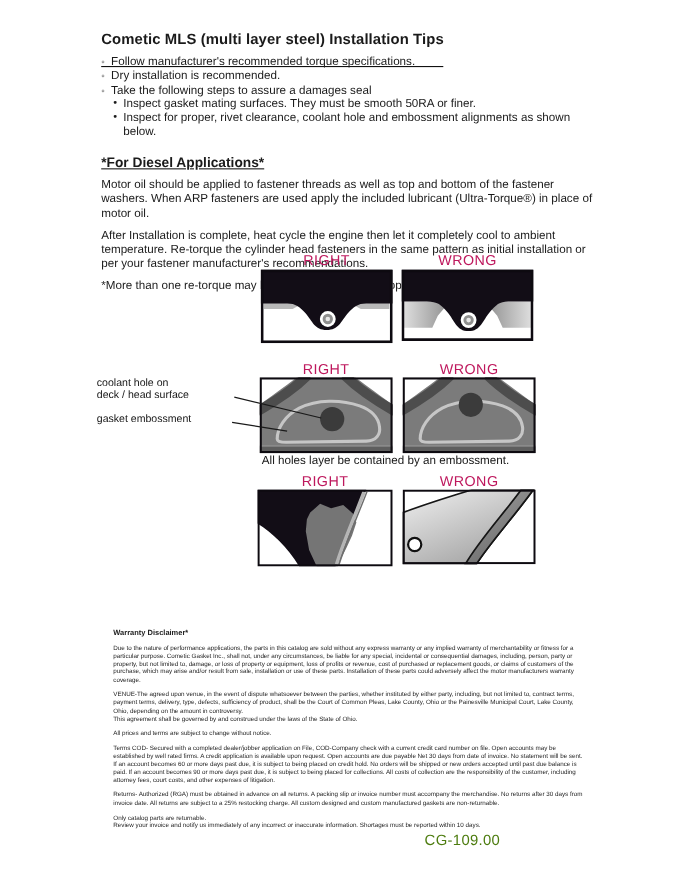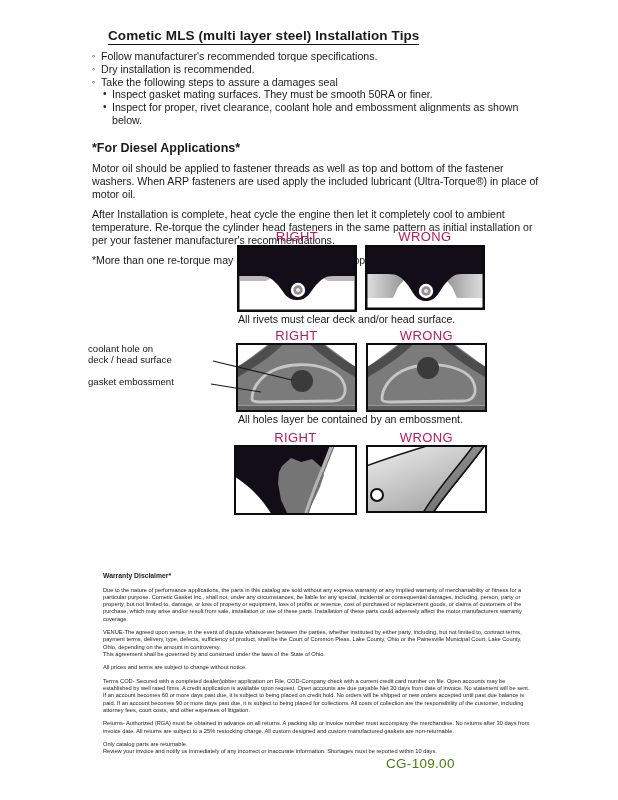--- a/index.html
+++ b/index.html
@@ -1,27 +1,27 @@
 <!DOCTYPE html>
 <html><head>
 <meta charset="utf-8">
 <style>
   html,body{margin:0;padding:0;background:#fff;}
   .page{position:relative;width:618px;height:800px;background:#ffffff;overflow:hidden;
         font-family:"Liberation Sans",sans-serif;color:#1a1a1a;}
   
   .top-text{position:absolute;left:92px;top:28px;width:454px;}
   .title{margin:0 0 7px 0;font-size:13.5px;font-weight:bold;letter-spacing:.1px;}
-  .title span{border-bottom:1.6px solid #111;padding-bottom:1px;margin-left:16px;}
+  .title span{border-bottom:1.6px solid #111;padding-bottom:17px;}
   .bullet-line{display:flex;font-size:10.6px;line-height:12.8px;}
   .bullet-line .g{width:9px;flex:0 0 9px;text-align:left;}
   .g1{font-size:9px;position:relative;top:0px;}
   .g2{font-size:10px;}
   .sub{margin-left:11px;}
-  .diesel-heading{margin:14px 0 7px 0;font-size:12.5px;font-weight:bold;}
+  .diesel-heading{margin:14px 0 7px 0;font-size:12.5px;font-weight:bold;text-decoration:underline;}
   .para{margin:0 0 7px 0;font-size:10.6px;line-height:13px;white-space:pre-line;}
   .note{margin-top:6px;font-size:10.6px;}
   
   .dg-label{position:absolute;font-size:13px;letter-spacing:.4px;text-align:center;color:#be185d;}
   .panel{position:absolute;}
   .panel svg{display:block;width:100%;height:100%;}
   .dg-caption{position:absolute;font-size:10.6px;line-height:11.5px;white-space:pre-line;color:#151515;}
   .ann{position:absolute;width:122px;font-size:9.6px;line-height:10.8px;
        white-space:pre-line;color:#151515;}
   .ann-lines{position:absolute;left:0;top:0;width:618px;height:800px;z-index:6;pointer-events:none;}
@@ -98,21 +98,20 @@
       <polygon points="2,29 44,29 33,42 28,53 2,53" fill="url(#gL)"></polygon>
       <polygon points="118,29 76,29 87,42 92,53 118,53" fill="url(#gR)"></polygon>
       <path d="M0,0 H120 V29 H97 C89,29 86,32 80,39 C74,46 72,56 61,56 C50,56 48,46 42,39 C36,32 33,29 23,29 H0 Z" fill="#120d16"></path>
       <circle cx="61" cy="46" r="7.2" fill="#ffffff"></circle>
       <circle cx="61" cy="46" r="4.7" fill="#8f8f8f"></circle>
       <circle cx="61" cy="46" r="2.1" fill="#e8e8e8"></circle>
       <rect x="1.25" y="1.25" width="117.5" height="62.5" fill="none" stroke="#0d0a10" stroke-width="2.5"></rect>
     </svg>
   </div>
 
-  <div class="dg-caption" style="left:238px;top:314px;width:260px;">All rivets must clear deck and/or head surface.</div>
 
   <div class="dg-label" style="left:236px;top:328px;width:121px;">RIGHT</div>
   <div class="dg-label" style="left:366px;top:328px;width:121px;">WRONG</div>
 
   <div class="ann" style="left:88px;top:344px;">coolant hole on
 deck / head surface</div>
   <div class="ann" style="left:88px;top:377px;">gasket embossment</div>
 
   <div class="panel" style="left:236px;top:343px;width:121px;height:69px;">
     <svg viewBox="0 0 121 69">

